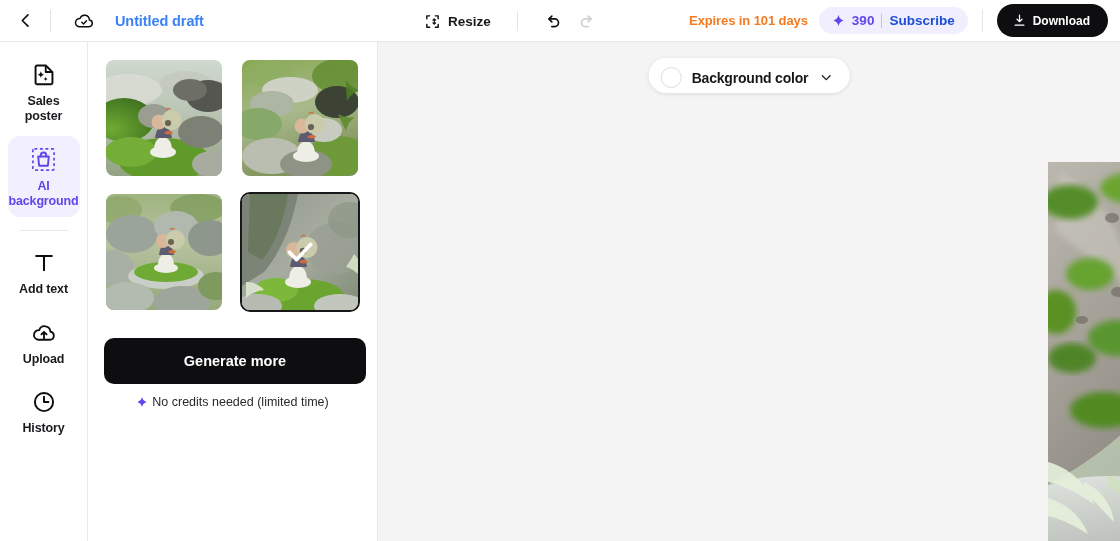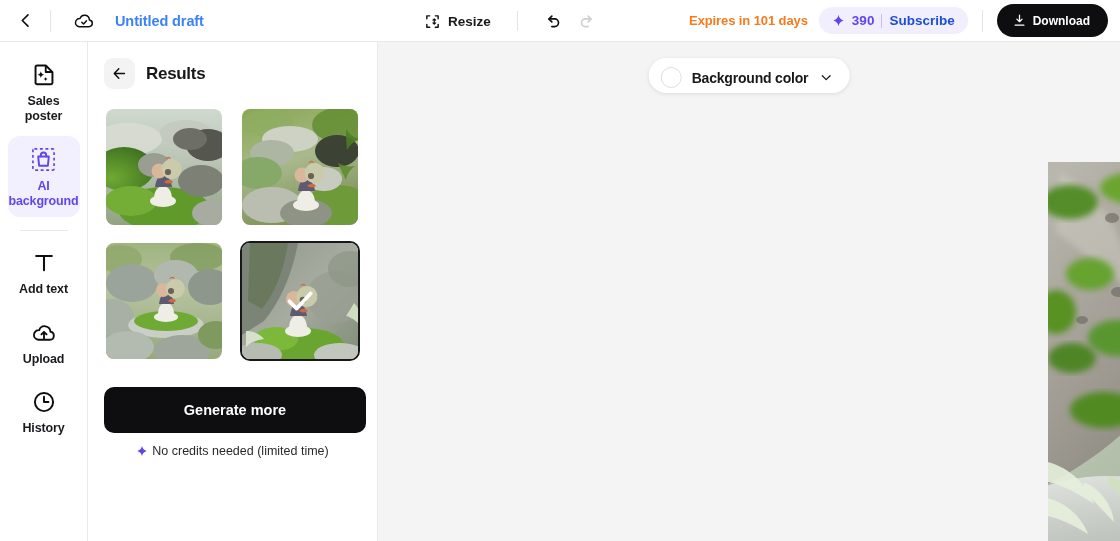--- a/index.html
+++ b/index.html
@@ -272,28 +272,20 @@
       <div class="rail-item">
         <svg width="26" height="26" viewBox="0 0 24 24" fill="none">
           <circle cx="12" cy="12" r="8.4" stroke="#0e0e10" stroke-width="1.8"></circle>
           <path d="M12 7.2V12h4.1" stroke="#0e0e10" stroke-width="1.8" stroke-linecap="round" stroke-linejoin="round"></path>
         </svg>
         <span class="rail-label">History</span>
       </div>
     </div>
 
     <div class="panel">
-      <div class="panel-head">
-        <div class="panel-back">
-          <svg width="17" height="17" viewBox="0 0 24 24" fill="none">
-            <path d="M19 12H5.4M11 5.4 4.6 12l6.4 6.6" stroke="#0e0e10" stroke-width="2" stroke-linecap="round" stroke-linejoin="round"></path>
-          </svg>
-        </div>
-        <div class="panel-title">Results</div>
-      </div>
 
       <div class="grid">
 
         <div class="thumb">
           <svg viewBox="0 0 120 120" width="120" height="120">
             <defs>
               <linearGradient id="t1bg" x1="0" y1="0" x2="0" y2="1">
                 <stop offset="0" stop-color="#cfd9cf"></stop>
                   <stop offset="0.45" stop-color="#b9c4b4"></stop>
                   <stop offset="1" stop-color="#8fa07e"></stop>

